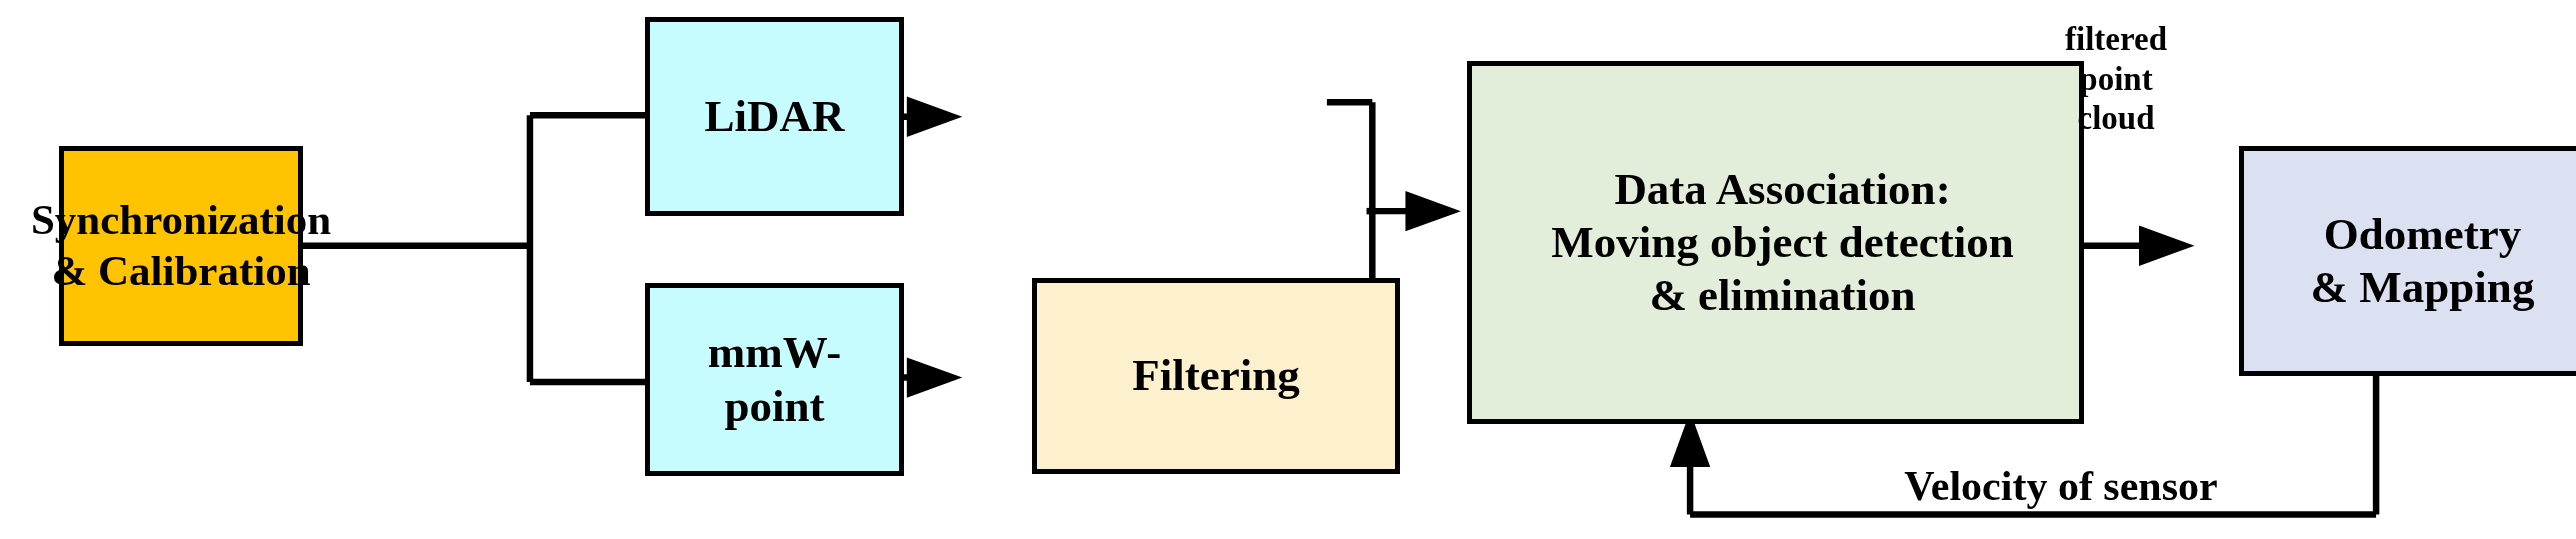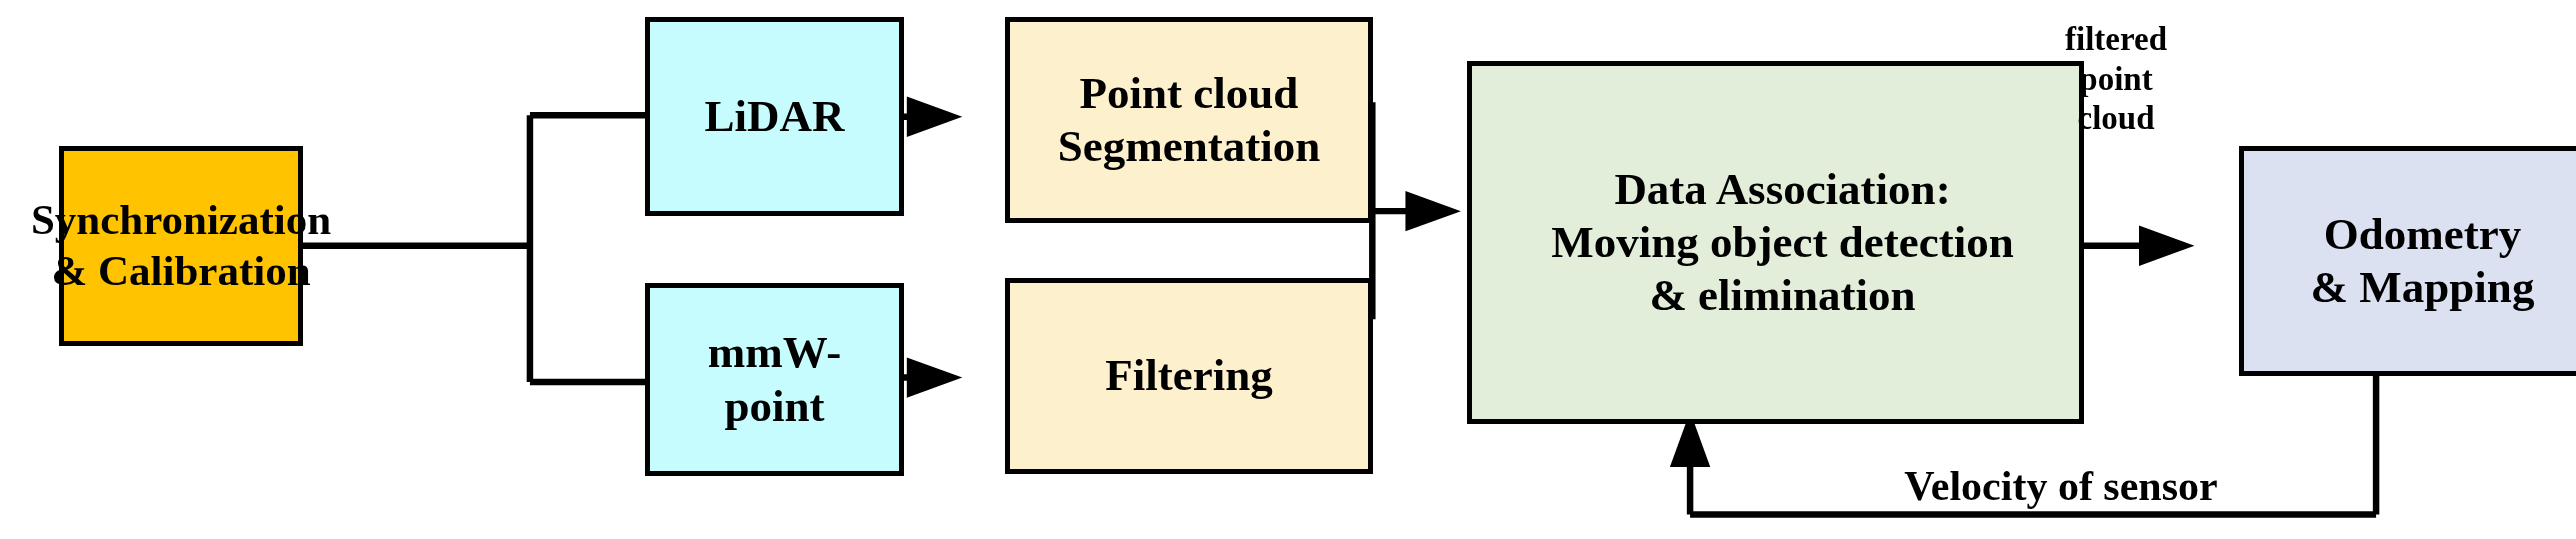--- a/index.html
+++ b/index.html
@@ -43,21 +43,21 @@
     left: 599px; top: 283px; width: 259px; height: 193px;
     background: #C6FCFE;
     font-size: 45px;
   }
   #node-pcseg {
     left: 959px; top: 17.3px;  width: 368px; height: 206px;
     background: #FDF0CD;
     font-size: 45px;
   }
   #node-filtering {
-    left: 959px; top: 278px; width: 368px; height: 196px;
+    left: 986px; top: 278px; width: 368px; height: 196px;
     background: #FDF0CD;
     font-size: 45px;
   }
   #node-assoc {
     left: 1421px; top: 61px;  width: 617px; height: 363px;
     background: #E2EDDA;
     font-size: 45px;
     padding-left: 14px;
   }
   #node-odom {
@@ -143,22 +143,20 @@
   </svg>
 
   <div class="node" id="node-sync">Synchronization
 &amp; Calibration</div>
 
   <div class="node" id="node-lidar">LiDAR</div>
 
   <div class="node" id="node-radar">mmW-
 point</div>
 
-  <div class="node" id="node-pcseg">Point cloud
-Segmentation</div>
 
   <div class="node" id="node-filtering">Filtering</div>
 
   <div class="node" id="node-assoc">Data Association:
 Moving object detection
 &amp; elimination</div>
 
   <div class="node" id="node-odom">Odometry
 &amp; Mapping</div>
 

